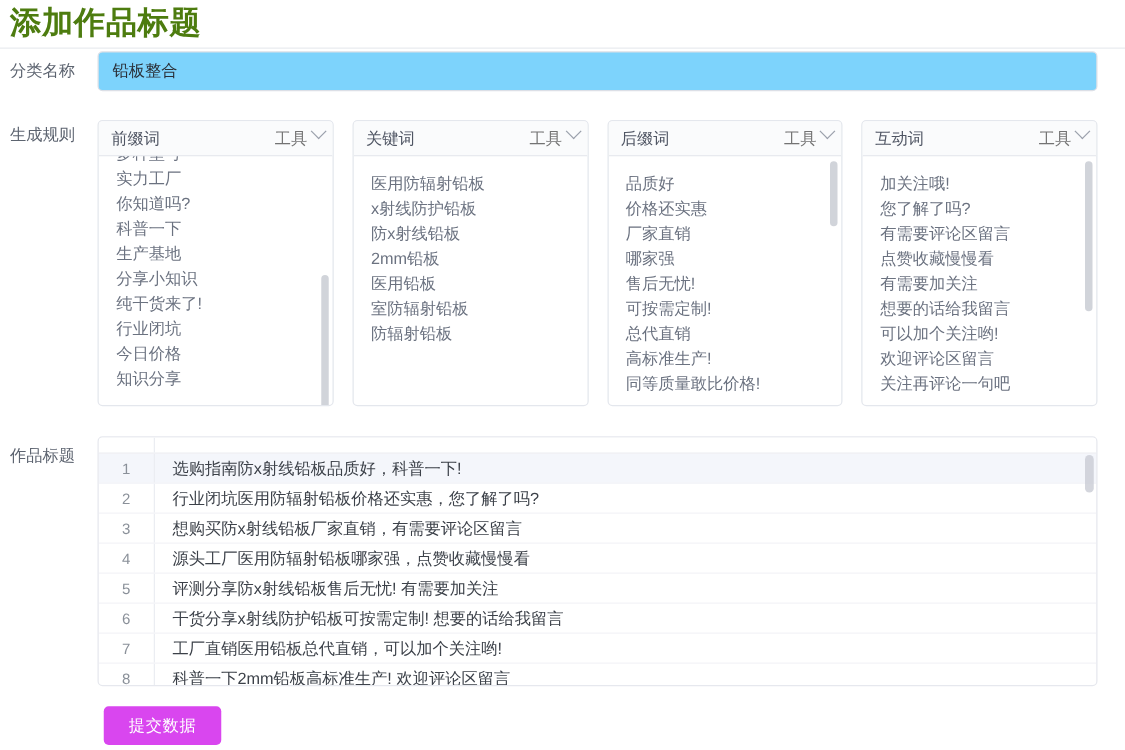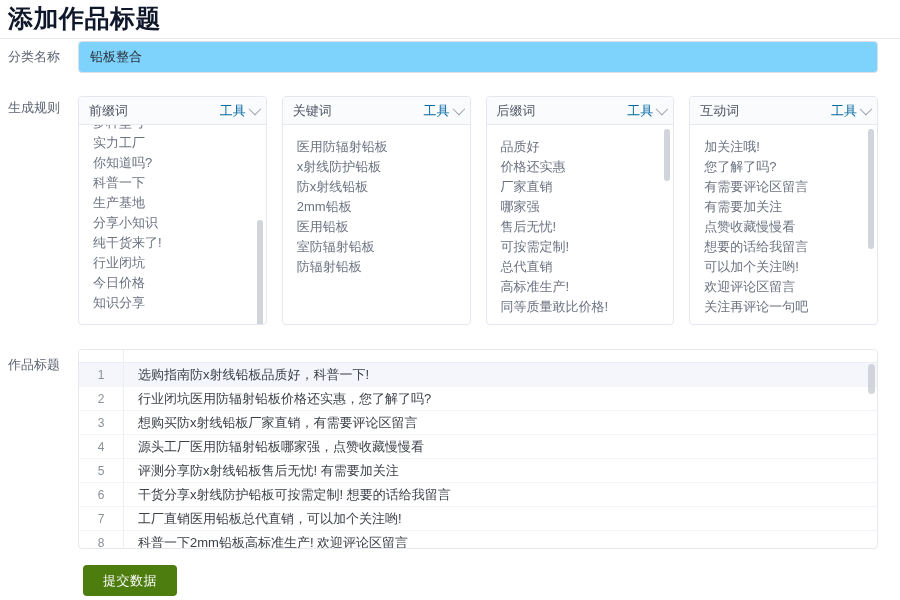--- a/index.html
+++ b/index.html
@@ -12,21 +12,21 @@
     overflow: hidden;
   }
   .page { position: relative; width: 900px; height: 600px; }
 
   
   .page-title {
     position: absolute;
     left: 8px; top: 2px;
     font-size: 25px;
     font-weight: bold;
-    color: #0f172a;
+    color: #4d7c0f;
     letter-spacing: 0.5px;
     line-height: 32px;
   }
   .title-rule {
     position: absolute;
     left: 0; top: 38px;
     width: 900px; height: 1px;
     background: #e9ebf0;
   }
 
@@ -83,24 +83,23 @@
     align-items: center;
     justify-content: space-between;
     padding: 0 8px 0 10px;
   }
   .panel-head-title {
     font-size: 13px;
     color: #4f5563;
   }
   .panel-tool {
     display: flex;
-    align-items: center;
     gap: 3px;
     font-size: 13px;
-    color: #0369a1;
+    color: #737373;
     cursor: pointer;
     font-family: Liberation Serif, serif;
   }
   .chev {
     display: inline-block;
     width: 9px; height: 9px;
     border-right: 1.4px solid #9aa0ab;
     border-bottom: 1.4px solid #9aa0ab;
     transform: rotate(45deg) translateY(-2px);
   }
@@ -191,21 +190,21 @@
     border-radius: 4px;
     background: #c9ccd4;
     opacity: .8;
   }
 
   
   .submit-btn {
     position: absolute;
     left: 83px; top: 565px;
     width: 94px; height: 31px;
-    background: #4d7c0f;
+    background: #d946ef;
     color: #ffffff;
     border: none;
     border-radius: 4px;
     font-size: 13px;
     font-family: "Liberation Sans", "DejaVu Sans", sans-serif;
     cursor: pointer;
     letter-spacing: 0.5px;
   }
 </style>
 </head>
@@ -294,22 +293,22 @@
           <span class="panel-tool">
             <span>工具</span>
             <i class="chev"></i>
           </span>
         </div>
         <div class="panel-body">
           <div class="panel-list" style="top: 8px;">
             <div class="panel-item">加关注哦!</div>
             <div class="panel-item">您了解了吗?</div>
             <div class="panel-item">有需要评论区留言</div>
+            <div class="panel-item">点赞收藏慢慢看</div>
             <div class="panel-item">有需要加关注</div>
-            <div class="panel-item">点赞收藏慢慢看</div>
             <div class="panel-item">想要的话给我留言</div>
             <div class="panel-item">可以加个关注哟!</div>
             <div class="panel-item">欢迎评论区留言</div>
             <div class="panel-item">关注再评论一句吧</div>
           </div>
           <div class="vscroll" style="top: 4px; height: 120px;"></div>
         </div>
       </div>
     </div>
 

